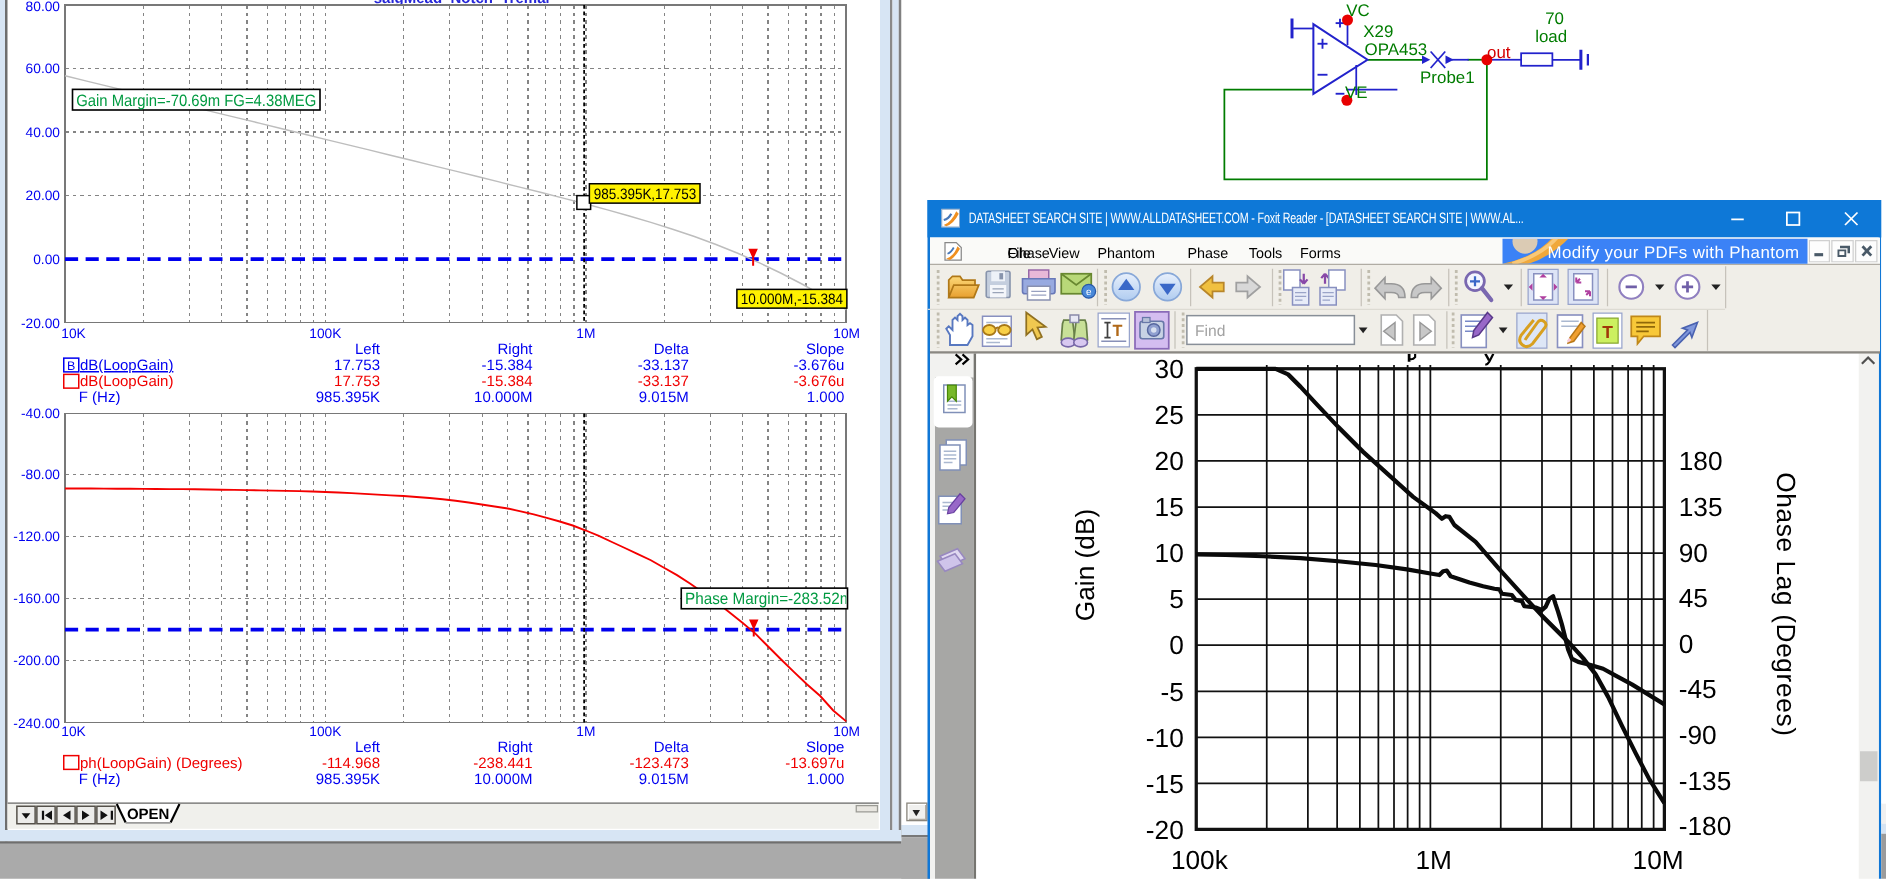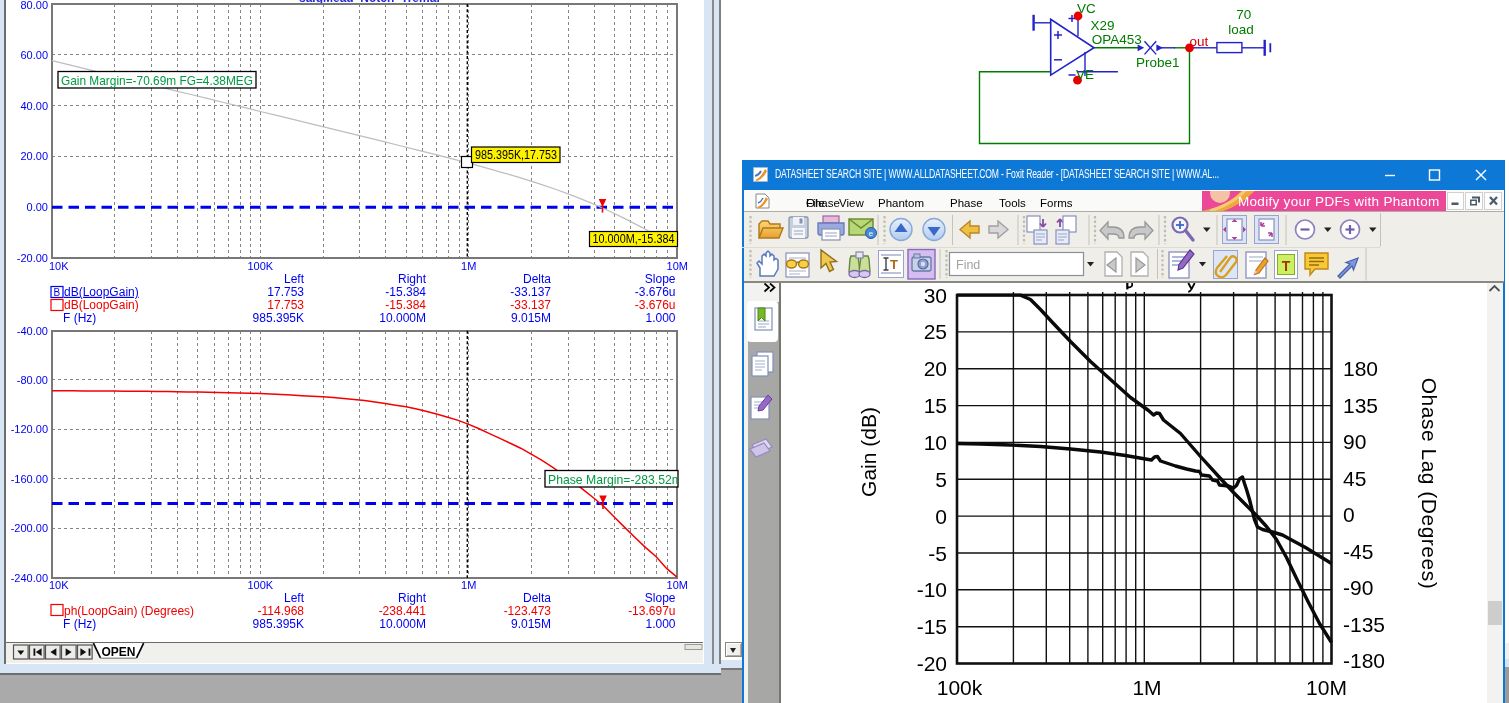--- a/index.html
+++ b/index.html
@@ -312,21 +312,21 @@
 <div class="abs" style="left:0;top:197px;width:1509px;height:15px;color:#000;font-size:11.5px">
 <span class="abs" style="left:806px">File</span>
     <span class="abs" style="left:806px">Ohase</span>
 <span class="abs" style="left:839px">View</span>
     <span class="abs" style="left:878px">Phantom</span>
 <span class="abs" style="left:950px">Phase</span>
     <span class="abs" style="left:999px">Tools</span>
 <span class="abs" style="left:1040px">Forms</span>
 </div>
 
-<div class="abs" style="left:1202px;top:190.5px;width:244px;height:20px;background:#ec4899;overflow:hidden">
+<div class="abs" style="left:1202px;top:190.5px;width:244px;height:20px;background:#3b82f6;overflow:hidden">
 <svg width="244" height="20" viewBox="0 0 244 20" style="position:absolute;left:0;top:0">
 <path d="M0,20 Q30,14 44,-6 L58,-6 Q40,16 14,22 Z" fill="#f0a83a"></path>
 <path d="M8,20 Q34,12 46,-4" fill="none" stroke="#f8c878" stroke-width="3"></path>
 <circle cx="18" cy="2" r="10" fill="#f8d8a8" opacity="0.85"></circle>
 </svg>
 <div style="position:absolute;left:36px;top:3px;color:#fff;font-size:13.5px;letter-spacing:0.3px">Modify your PDFs with Phantom</div>
 </div>
 
 <svg class="abs" style="left:1447px;top:192px" width="57" height="18" viewBox="0 0 57 18">
 <g fill="#fdfdfd" stroke="#d0d0d0" stroke-width="1">

